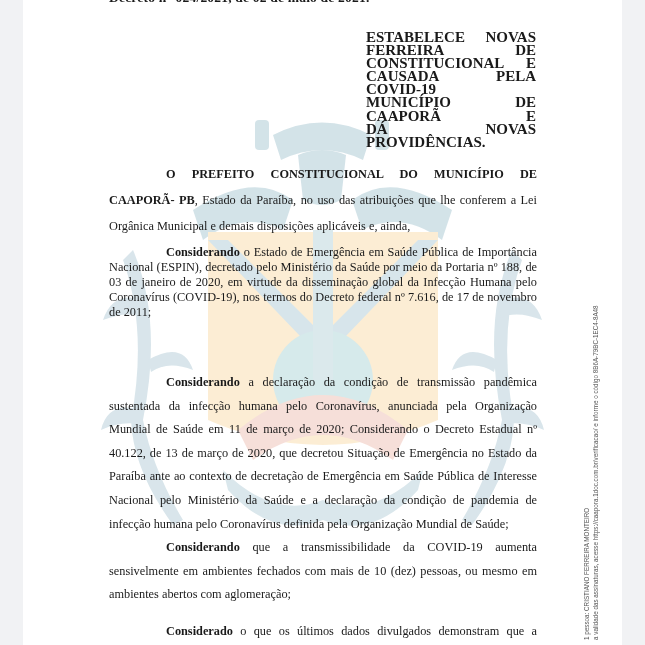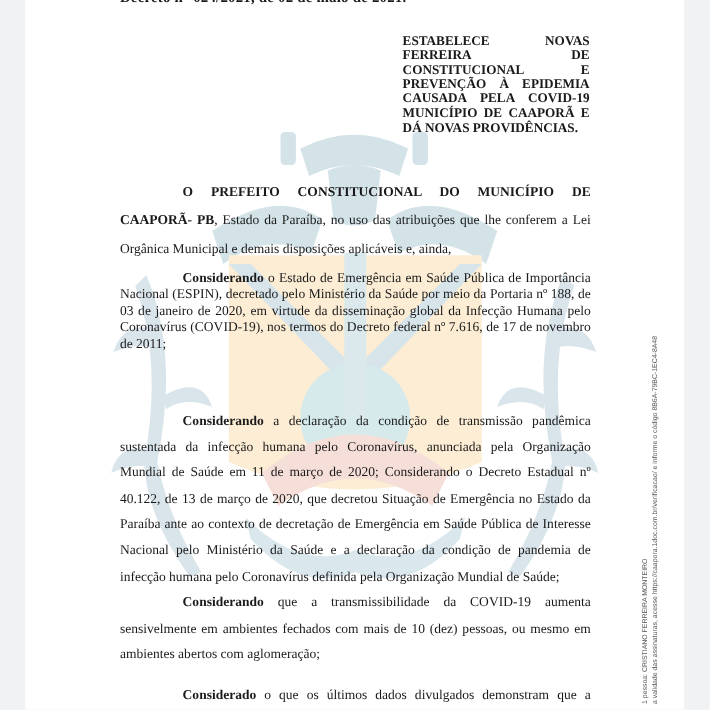--- a/index.html
+++ b/index.html
@@ -29,21 +29,21 @@
       left: 86px; top: -10px;
       font-size: 13.5px;
       font-weight: bold;
       white-space: nowrap;
       letter-spacing: 0.2px;
     }
     .ementa {
       position: absolute;
       left: 343px; top: 31px;
       width: 170px;
-      font-size: 12px;
+      font-size: 15px;
       font-weight: bold;
       line-height: 13.1px;
       text-align: justify;
       text-align-last: justify;
     }
     .ementa .last { text-align-last: left; }
     .ementa div { text-align: justify; text-align-last: justify; }
     .body-text {
       position: absolute;
       left: 86px; top: 0;
@@ -115,21 +115,20 @@
       <path d="M200 470 Q250 520 300 500 Q350 520 400 470 L395 490 Q350 540 300 520 Q250 540 205 490 Z"></path>
     </g>
   </svg>
 
   <div class="decree-top">Decreto n° 024/2021, de 02 de maio de 2021.</div>
 
   <div class="ementa">
     <div>ESTABELECE NOVAS</div>
     <div>FERREIRA DE</div>
     <div>CONSTITUCIONAL E</div>
-    <div>PREVENÇÃO À EPIDEMIA</div>
     <div>CAUSADA PELA COVID-19</div>
     <div>MUNICÍPIO DE CAAPORÃ E</div>
     <div class="last">DÁ NOVAS PROVIDÊNCIAS.</div>
   </div>
 
   <div class="body-text">
     <div class="para head" style="top:161px; line-height:26px;">
       <span class="indent" style="width:57px"></span><b>O PREFEITO CONSTITUCIONAL DO MUNICÍPIO DE CAAPORÃ-</b>
       <b>PB</b><span>, Estado da Paraíba, no uso das atribuições que lhe conferem a Lei Orgânica Municipal e demais disposições aplicáveis e, ainda,</span>
     </div>

